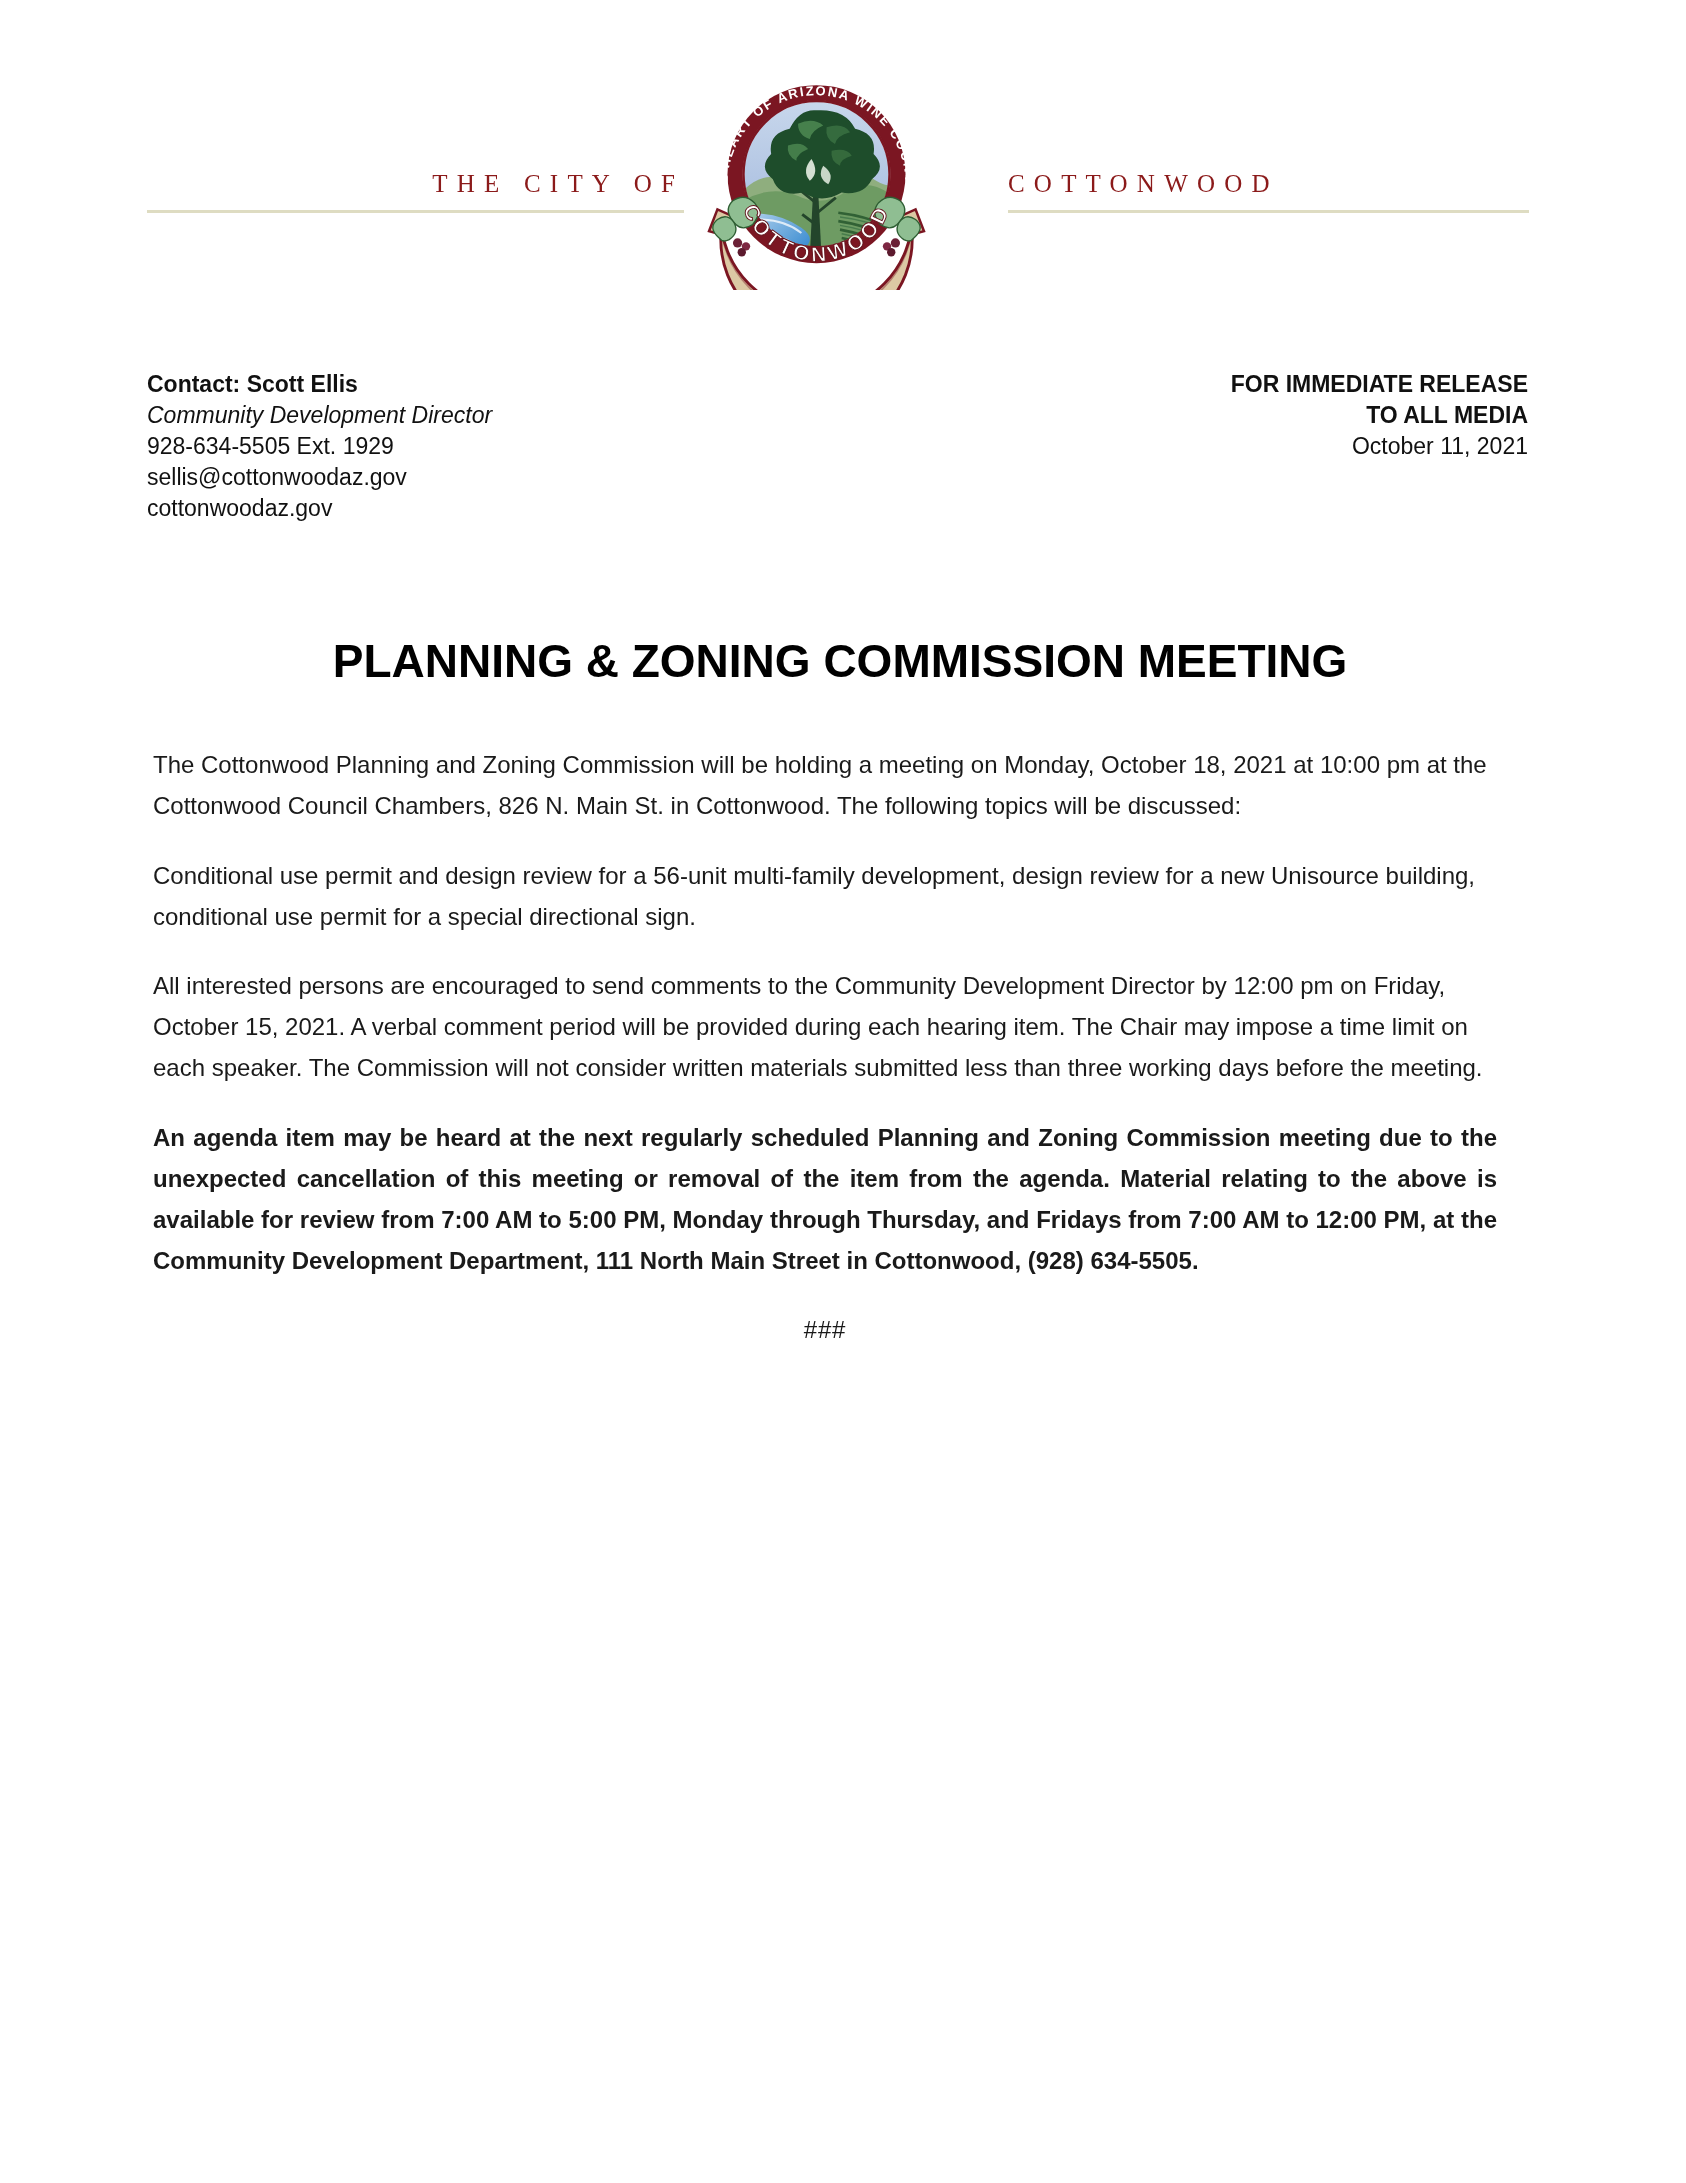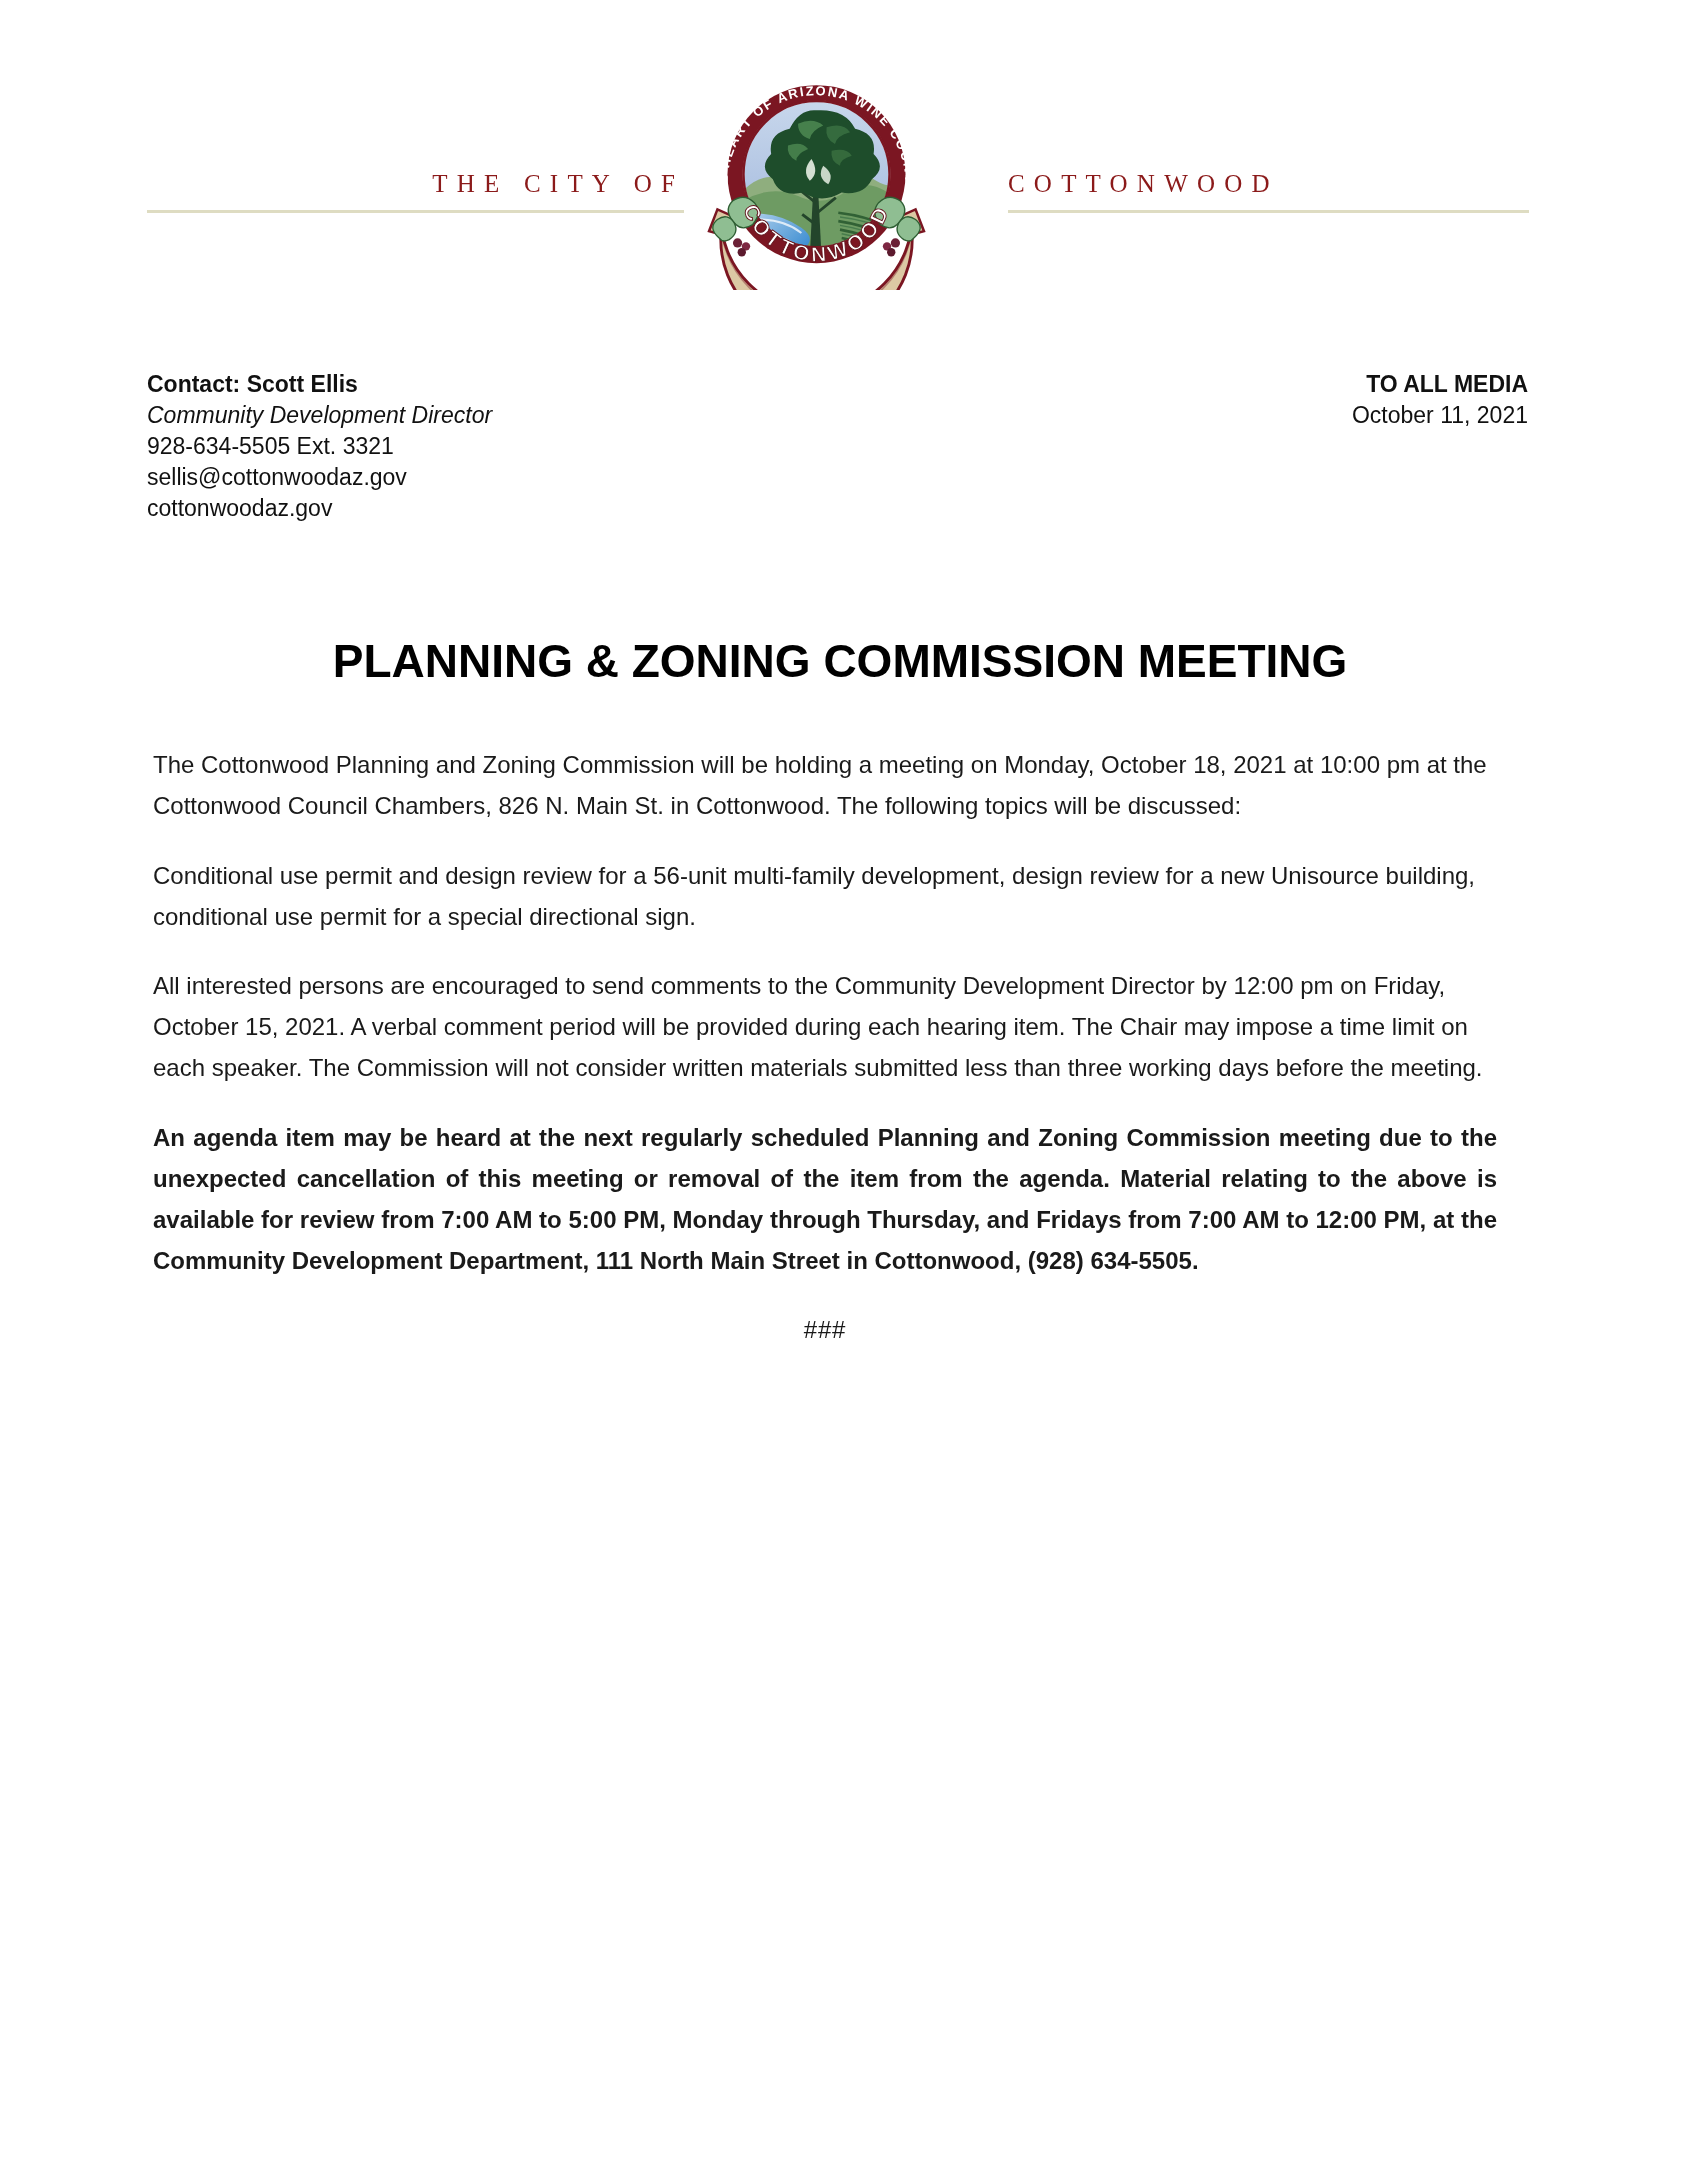--- a/index.html
+++ b/index.html
@@ -275,26 +275,27 @@
         </text>
       </svg>
     </div>
   </div>
 
   <div class="meta">
 
     <div class="contact-block">
       <div class="contact-line bold">Contact: Scott Ellis</div>
       <div class="contact-line italic">Community Development Director</div>
-      <div class="contact-line">928-634-5505 Ext. 3321</div>
+      <div class="contact-line">928-634-5505 Ext. 1929</div>
       <div class="contact-line">sellis@cottonwoodaz.gov</div>
       <div class="contact-line">cottonwoodaz.gov</div>
     </div>
 
     <div class="release-block">
+      <div class="release-line bold">FOR IMMEDIATE RELEASE</div>
       <div class="release-line bold">TO ALL MEDIA</div>
       <div class="release-line">October 11, 2021</div>
     </div>
   </div>
 
   <div class="doc-title">PLANNING &amp; ZONING COMMISSION MEETING</div>
 
   <div class="body-area">
     <p class="para">The Cottonwood Planning and Zoning Commission will be holding a meeting on Monday, October 18, 2021 at 10:00 pm at the Cottonwood Council Chambers, 826 N. Main St. in Cottonwood. The following topics will be discussed:</p>
     <p class="para">Conditional use permit and design review for a 56-unit multi-family development, design review for a new Unisource building, conditional use permit for a special directional sign.</p>

